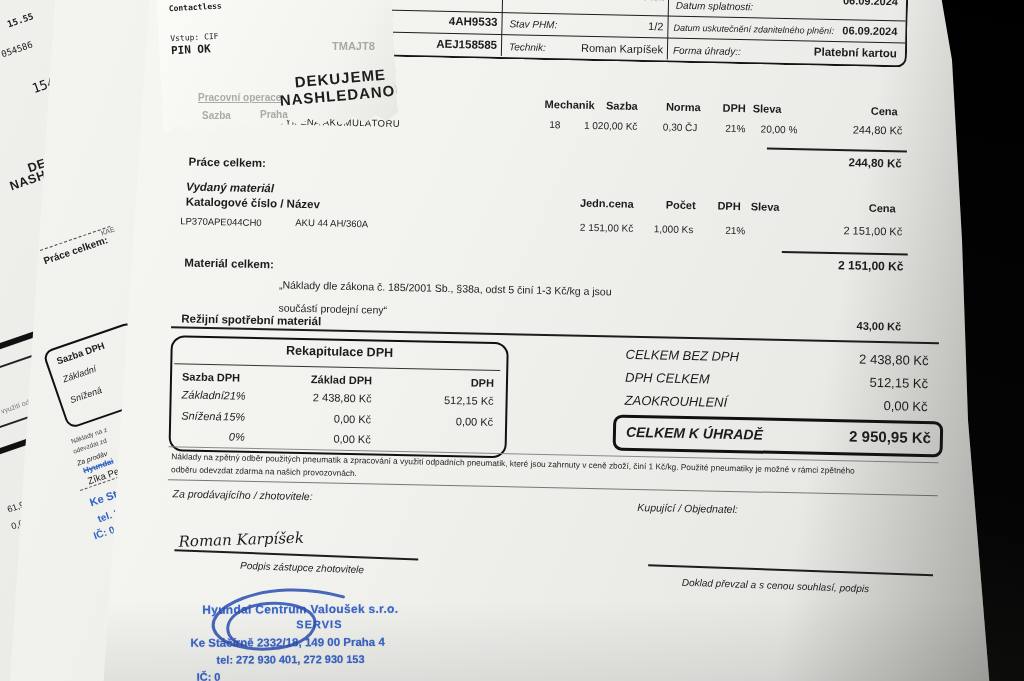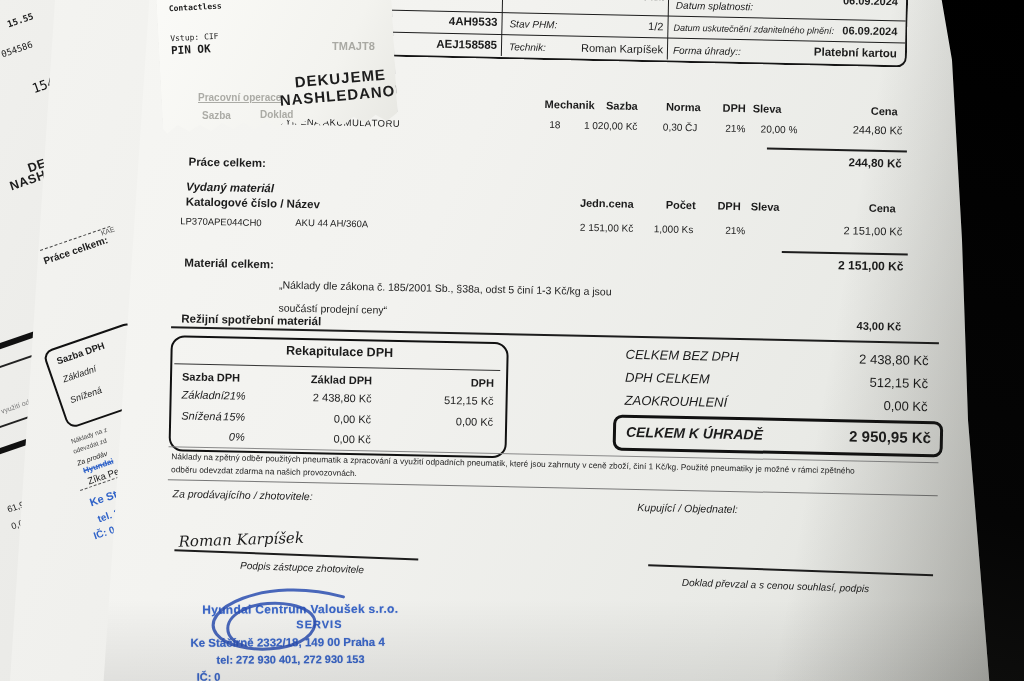--- a/index.html
+++ b/index.html
@@ -212,15 +212,15 @@
     <div class="abs mono b" style="left:12px;top:30px;font-size:8px;">Contactless</div>
     <div class="abs mono" style="left:12px;top:60px;font-size:8px;">Vstup: CIF</div>
     <div class="abs mono b" style="left:12px;top:70px;font-size:11px;">PIN OK</div>
     <div class="abs b" style="left:134px;top:104px;font-size:15px;letter-spacing:1px;transform:rotate(-2deg);">DEKUJEME</div>
     <div class="abs b" style="left:118px;top:121px;font-size:15px;letter-spacing:1px;transform:rotate(-2deg);">NASHLEDANOU</div>
   </div>
 
   <div class="ghost" style="left:332px;top:40px;font-size:11px;">TMAJT8</div>
   <div class="ghost" style="left:198px;top:92px;font-size:10px;text-decoration:underline;">Pracovní operace</div>
   <div class="ghost" style="left:202px;top:110px;font-size:10px;">Sazba</div>
-  <div class="ghost" style="left:260px;top:109px;font-size:10px;">Doklad</div>
+  <div class="ghost" style="left:260px;top:109px;font-size:10px;">Praha</div>
 
 </div>
 
 </body></html>

